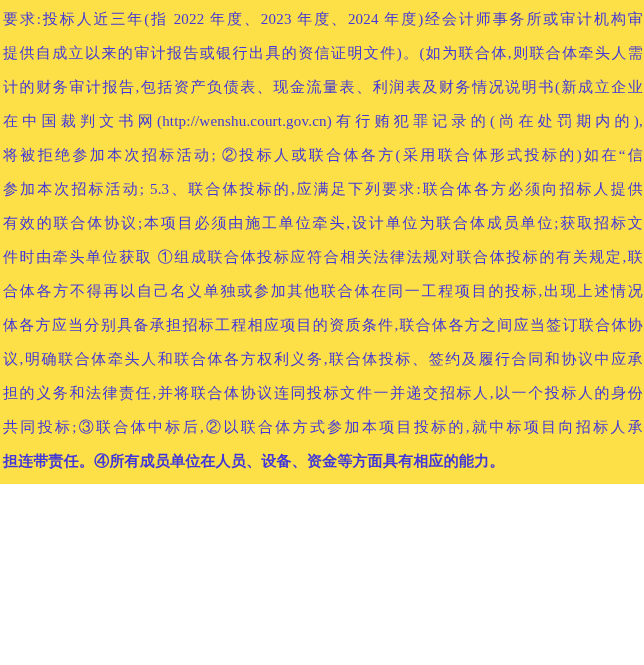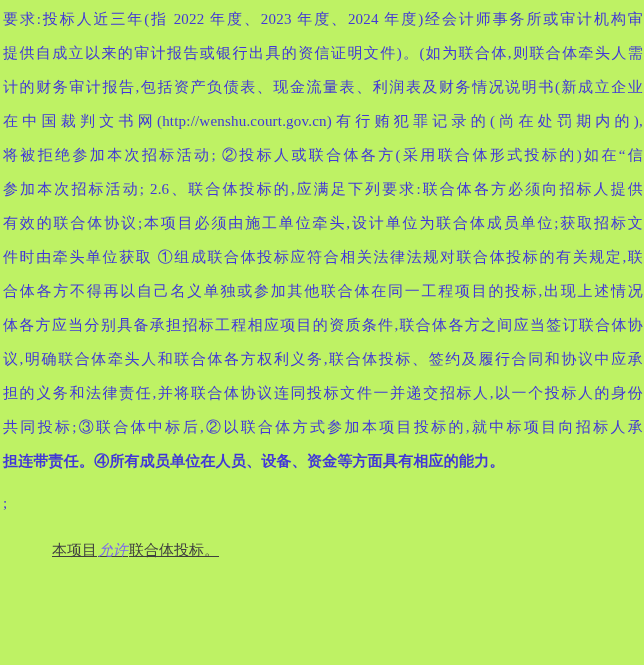--- a/index.html
+++ b/index.html
@@ -3,24 +3,24 @@
 <meta charset="utf-8">
 <style>
   html, body {
     margin: 0;
     padding: 0;
     background: #ffffff;
   }
   .page {
     position: relative;
     width: 644px;
-    height: 665px;
+    height: 484px;
     box-sizing: border-box;
     padding: 2px 1px 0 3px;
-    background: #bef264;
+    background: #fde047;
     font-family: "Liberation Serif", "DejaVu Serif", serif;
     font-size: 15px;
     line-height: 34px;
     color: #4237d8;
     overflow: hidden;
   }
   .body-block { width: 640px; }
   .line {
     text-align: justify;
     text-align-last: justify;
@@ -49,21 +49,21 @@
 </head>
 <body>
 
 <div class="page">
   <div class="body-block">
     <div class="line">要求:投标人近三年(指 2022 年度、2023 年度、2024 年度)经会计师事务所或审计机构审</div>
     <div class="line">提供自成立以来的审计报告或银行出具的资信证明文件)。(如为联合体,则联合体牵头人需</div>
     <div class="line">计的财务审计报告,包括资产负债表、现金流量表、利润表及财务情况说明书(新成立企业</div>
     <div class="line">在中国裁判文书网(http://wenshu.court.gov.cn)有行贿犯罪记录的(尚在处罚期内的),</div>
     <div class="line">将被拒绝参加本次招标活动; ②投标人或联合体各方(采用联合体形式投标的)如在“信</div>
-    <div class="line">参加本次招标活动; 2.6、联合体投标的,应满足下列要求:联合体各方必须向招标人提供</div>
+    <div class="line">参加本次招标活动; 5.3、联合体投标的,应满足下列要求:联合体各方必须向招标人提供</div>
     <div class="line">有效的联合体协议;本项目必须由施工单位牵头,设计单位为联合体成员单位;获取招标文</div>
     <div class="line">件时由牵头单位获取 ①组成联合体投标应符合相关法律法规对联合体投标的有关规定,联</div>
     <div class="line">合体各方不得再以自己名义单独或参加其他联合体在同一工程项目的投标,出现上述情况</div>
     <div class="line">体各方应当分别具备承担招标工程相应项目的资质条件,联合体各方之间应当签订联合体协</div>
     <div class="line">议,明确联合体牵头人和联合体各方权利义务,联合体投标、签约及履行合同和协议中应承</div>
     <div class="line">担的义务和法律责任,并将联合体协议连同投标文件一并递交招标人,以一个投标人的身份</div>
     <div class="line">共同投标;③联合体中标后,②以联合体方式参加本项目投标的,就中标项目向招标人承</div>
     <div class="line no-stretch">担连带责任。④所有成员单位在人员、设备、资金等方面具有相应的能力。</div>
   </div>
 

